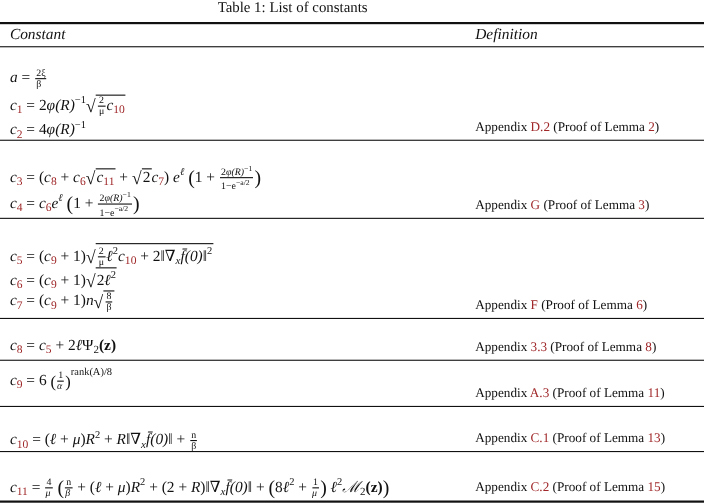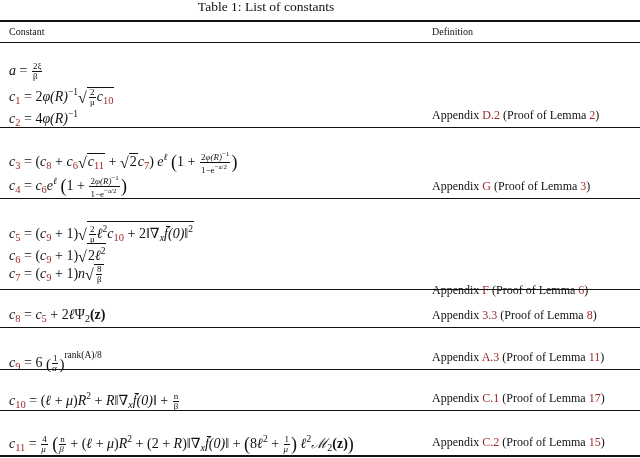--- a/index.html
+++ b/index.html
@@ -8,21 +8,21 @@
     font-family: "Liberation Serif", "DejaVu Serif", serif;
     color: #111;
   }
   .caption {
     position: absolute; top: 0; left: 0; width: 532px; text-align: center;
     font-size: 13.5px; line-height: 14px; top: 0px;
   }
   .rule { position: absolute; left: 0; width: 640px; background: #111; }
   .rule.thick { height: 1.6px; }
   .rule.thin { height: 1px; }
-  .hdr { position: absolute; font-size: 10px; line-height: 16px; }
+  .hdr { position: absolute; font-size: 14px; line-height: 16px; font-style: italic; }
   .row { position: absolute; left: 0; width: 640px; }
   .math {
     position: absolute; left: 9px;
     font-family: "Liberation Serif", "DejaVu Serif", serif;
     font-size: 14px; line-height: 18px; white-space: nowrap;
   }
   .math i { font-style: italic; }
   .def {
     position: absolute; left: 432px;
     font-size: 12px; line-height: 16px; white-space: nowrap;
@@ -84,52 +84,52 @@
 <div class="row">
   <div class="math" style="top:221px">
     <i>c</i><span class="sub">5</span><span> = </span><span>(</span><i>c</i><span class="sub">9</span><span> + </span><span>1</span><span>)</span><span class="sqrt"><span class="rad">√</span><span class="under"><span class="frac"><span class="num">2</span><span>μ</span></span><i>ℓ</i><span class="sup">2</span><i>c</i><span class="sub">10</span><span> + </span><span>2</span><span>‖∇</span><span class="subk">x</span><i>f̄(0)‖</i><span class="sup">2</span></span></span>
   </div>
   <div class="math" style="top:243px">
     <i>c</i><span class="sub">6</span><span> = </span><span>(</span><i>c</i><span class="sub">9</span><span> + </span><span>1</span><span>)</span><span class="sqrt"><span class="rad">√</span><span class="under"><span>2</span><i>ℓ</i><span class="sup">2</span></span></span>
   </div>
   <div class="math" style="top:264px">
     <i>c</i><span class="sub">7</span><span> = </span><span>(</span><i>c</i><span class="sub">9</span><span> + </span><span>1</span><span>)</span><i>n</i><span class="sqrt"><span class="rad">√</span><span class="under"><span class="frac"><span class="num">8</span><span>β</span></span></span></span>
   </div>
-  <div class="def" style="top:282px">
+  <div class="def" style="top:269px">
     <span>Appendix</span> <span class="ref">F</span> <span>(Proof of Lemma</span> <span class="ref">6</span><span>)</span>
   </div>
 </div>
 <div class="rule thin" style="top:289px"></div>
 
 <div class="row">
   <div class="math" style="top:306px">
     <i>c</i><span class="sub">8</span><span> = </span><i>c</i><span class="sub">5</span><span> + </span><span>2</span><i>ℓ</i><span>Ψ</span><span class="subk" style="font-style:normal">2</span><b>(z)</b>
   </div>
   <div class="def" style="top:307px">
     <span>Appendix</span> <span class="ref">3.3</span> <span>(Proof of Lemma</span> <span class="ref">8</span><span>)</span>
   </div>
 </div>
 <div class="rule thin" style="top:327px"></div>
 
 <div class="row">
-  <div class="math" style="top:346px">
+  <div class="math" style="top:330px">
     <i>c</i><span class="sub">9</span><span> = </span><span>6</span> <span class="big" style="font-size:15px">(</span><span class="frac"><span class="num">1</span><i>α</i></span><span class="big" style="font-size:15px">)</span><span class="sup" style="vertical-align:9px">rank(A)/8</span>
   </div>
   <div class="def" style="top:349px">
     <span>Appendix</span> <span class="ref">A.3</span> <span>(Proof of Lemma</span> <span class="ref">11</span><span>)</span>
   </div>
 </div>
 <div class="rule thin" style="top:369px"></div>
 
 <div class="row">
   <div class="math" style="top:387px">
     <i>c</i><span class="sub">10</span><span> = </span><span>(</span><i>ℓ</i><span> + </span><i>μ</i><span>)</span><i>R</i><span class="sup">2</span><span> + </span><i>R</i><span>‖∇</span><span class="subk">x</span><i>f̄(0)‖</i><span> + </span><span class="frac"><span class="num">n</span><span>β</span></span>
   </div>
   <div class="def" style="top:390px">
-    <span>Appendix</span> <span class="ref">C.1</span> <span>(Proof of Lemma</span> <span class="ref">17</span><span>)</span>
+    <span>Appendix</span> <span class="ref">C.1</span> <span>(Proof of Lemma</span> <span class="ref">13</span><span>)</span>
   </div>
 </div>
 <div class="rule thin" style="top:410px"></div>
 
 <div class="row">
   <div class="math" style="top:430px">
     <i>c</i><span class="sub">11</span><span> = </span><span class="frac"><span class="num">4</span><i>μ</i></span> <span class="big">(</span><span class="frac"><span class="num">n</span><i>β</i></span><span> + </span><span>(</span><i>ℓ</i><span> + </span><i>μ</i><span>)</span><i>R</i><span class="sup">2</span><span> + </span><span>(</span><span>2</span><span> + </span><i>R</i><span>)</span><span>‖∇</span><span class="subk">x</span><i>f̄(0)‖</i><span> + </span><span class="big">(</span><span>8</span><i>ℓ</i><span class="sup">2</span><span> + </span><span class="frac"><span class="num">1</span><i>μ</i></span><span class="big">)</span> <i>ℓ</i><span class="sup">2</span><i>ℳ</i><span class="subk" style="font-style:normal">2</span><b>(z)</b><span class="big">)</span>
   </div>
   <div class="def" style="top:434px">
     <span>Appendix</span> <span class="ref">C.2</span> <span>(Proof of Lemma</span> <span class="ref">15</span><span>)</span>

